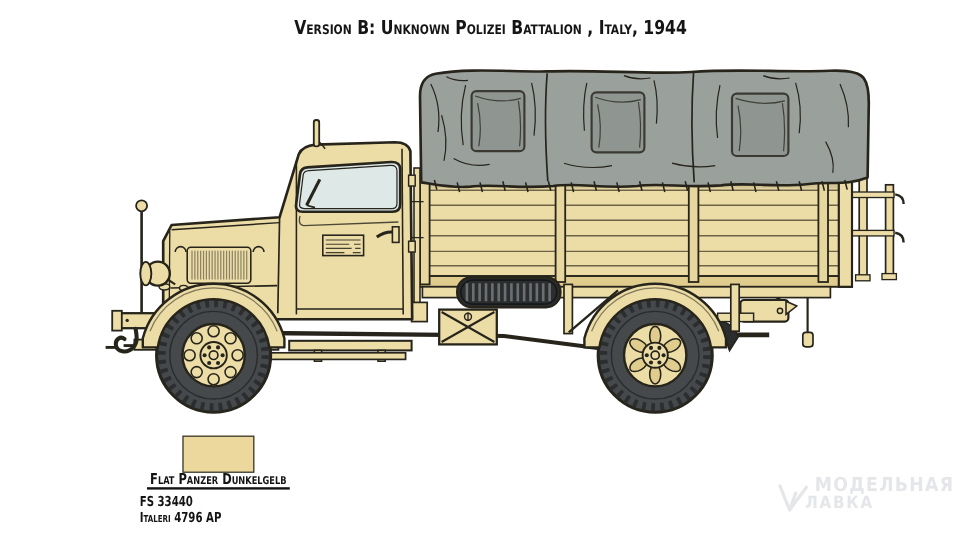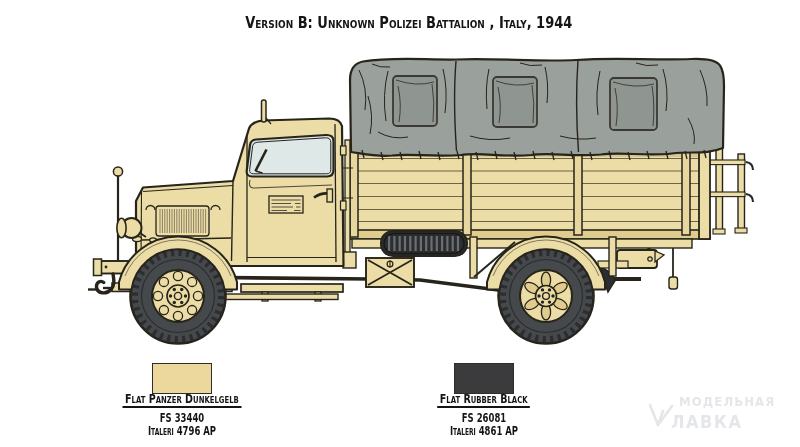--- a/index.html
+++ b/index.html
@@ -16,39 +16,39 @@
   .ln      {stroke:var(--c-line);fill:none;}
   .body    {fill:var(--c-body);stroke:var(--c-line);}
   .stake   {fill:var(--c-stake);stroke:var(--c-line);}
   .shade   {fill:var(--c-bodyshade);stroke:var(--c-line);}
   .tarp    {fill:var(--c-tarp);stroke:var(--c-line);}
   .tarpflap{fill:var(--c-tarpflap);stroke:var(--c-tarpline);}
   .glass   {fill:var(--c-glass);stroke:var(--c-line);}
   .tire    {fill:var(--c-tire);stroke:var(--c-line);}
   .dark    {fill:var(--c-tiredark);stroke:var(--c-line);}
   
-  .paint{position:absolute;top:363px;width:160px;text-align:center;color:#141414;}
+  .paint{position:absolute;top:363px;width:160px;text-align:left;color:#141414;}
   .swatch{width:58px;height:29px;margin:0 auto;border:1.6px solid #2e2e28;}
   .paint-name{display:block;width:fit-content;margin:-1px auto 0 auto;padding:0 3px 1px 3px;
               border-bottom:2px solid #141414;
               font-stretch:condensed;font-weight:700;font-size:12.5px;
               font-variant:small-caps;line-height:12px;white-space:nowrap;
               transform:scaleX(.85);transform-origin:center top;}
   .paint-fs{margin-top:5px;font-stretch:condensed;font-weight:700;font-size:11.5px;line-height:11px;
             transform:scaleX(.82);transform-origin:center top;}
   .paint-brand{margin-top:2px;font-stretch:condensed;font-weight:700;font-size:11.5px;
                font-variant:small-caps;line-height:11px;
                transform:scaleX(.82);transform-origin:center top;}
   
   .wm{position:absolute;left:646px;top:391px;width:154px;color:#dde0e3;
       font-weight:700;font-stretch:condensed;
       text-shadow:0 0 1px rgba(255,255,255,.95), 0 0 2px rgba(255,255,255,.7);
       opacity:.78;}
-  .wm-line1{position:absolute;left:33px;top:3px;font-size:13px;letter-spacing:1.1px;white-space:nowrap;}
-  .wm-line2{position:absolute;left:25px;top:20px;font-size:18px;letter-spacing:1.5px;white-space:nowrap;}
+  .wm-line1{position:absolute;left:33px;top:3px;font-size:16px;letter-spacing:1.1px;white-space:nowrap;}
+  .wm-line2{position:absolute;left:25px;top:20px;font-size:14px;letter-spacing:1.5px;white-space:nowrap;}
   .wm-logo{position:absolute;left:2px;top:12px;}
 </style>
 </head>
 <body>
 
 <div id="stage">
 
   <div class="title">Version B: Unknown Polizei Battalion , Italy, 1944</div>
 
   <svg id="truck" width="800" height="447" viewBox="0 0 800 447">
@@ -297,26 +297,20 @@
       <path class="ln" d="M493,276 A57,57 0 0 1 599,276" stroke-width="1" opacity=".55"></path>
     </g>
   </svg>
 
   <div class="paint" style="left:102px">
     <div class="swatch" style="background: rgb(236, 216, 156);"></div>
     <div class="paint-name">Flat Panzer Dunkelgelb</div>
     <div class="paint-fs">FS 33440</div>
     <div class="paint-brand">Italeri  4796 AP</div>
   </div>
-  <div class="paint" style="left:404px">
-    <div class="swatch" style="background: rgb(59, 59, 61);"></div>
-    <div class="paint-name">Flat Rubber Black</div>
-    <div class="paint-fs">FS 26081</div>
-    <div class="paint-brand">Italeri  4861 AP</div>
-  </div>
 
   <div class="wm">
     <svg class="wm-logo" width="26" height="26" viewBox="0 0 26 26">
       <path d="M2,2 L10,22 L15,8 M10,22 L24,3" fill="none" stroke="#dde0e3" stroke-width="2.7" stroke-linecap="round" stroke-linejoin="round"></path>
     </svg>
     <div class="wm-line1">МОДЕЛЬНАЯ</div>
     <div class="wm-line2">ЛАВКА</div>
   </div>
 
 </div>

